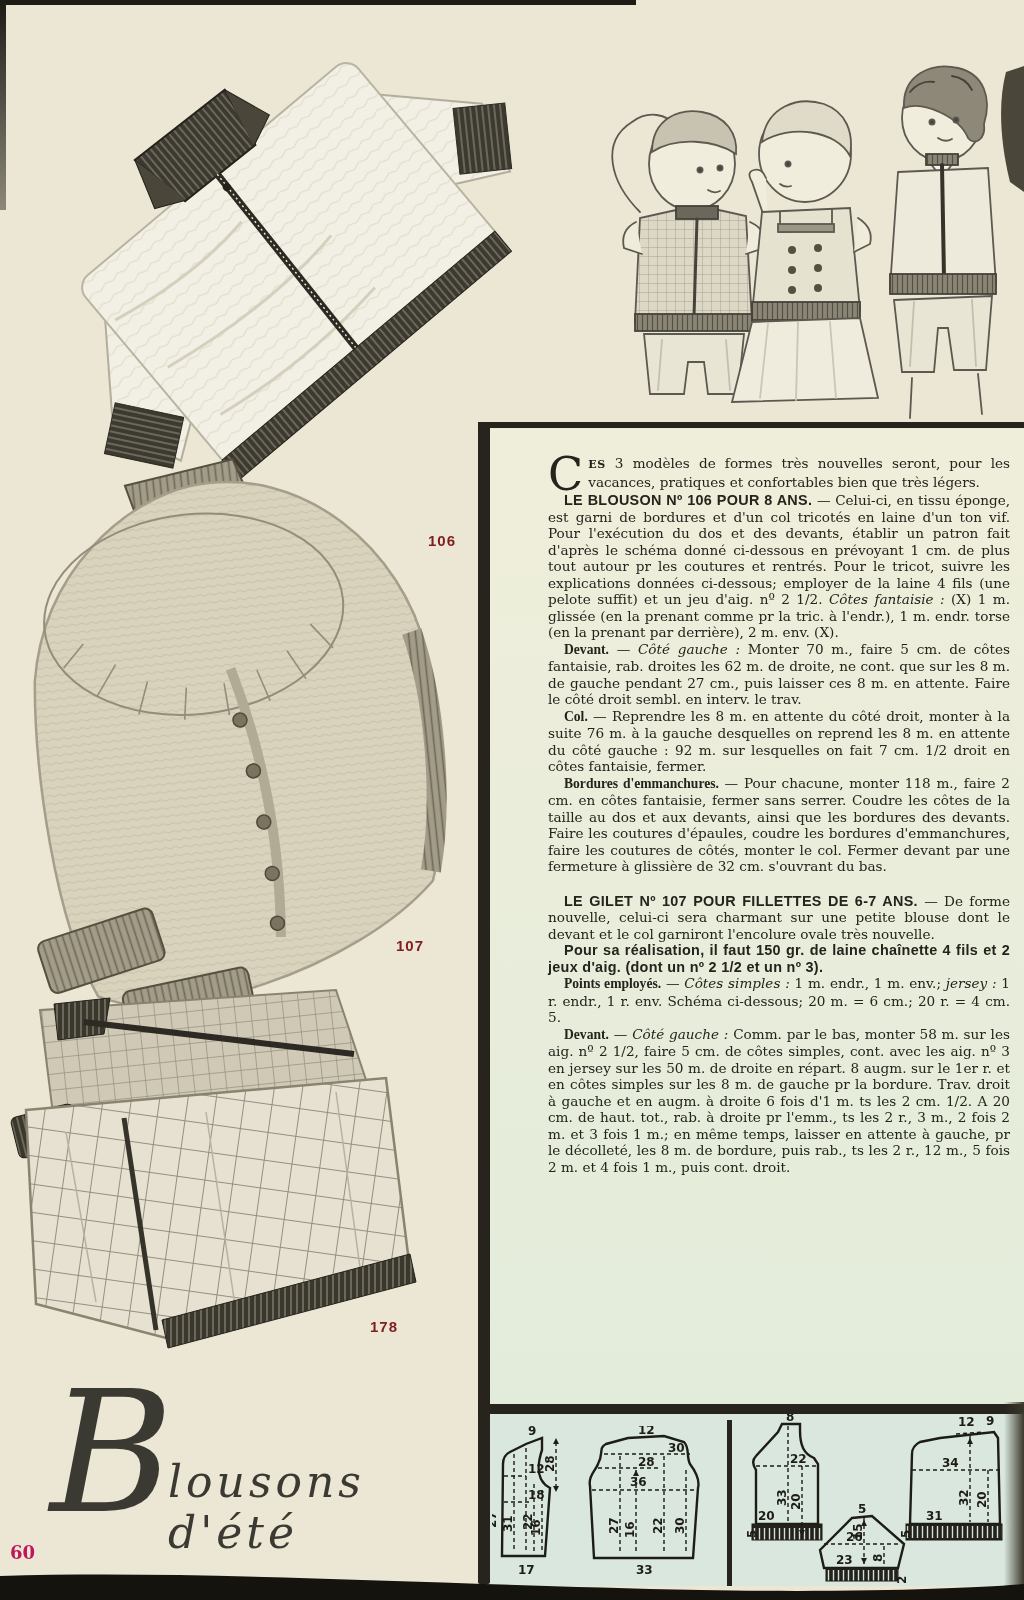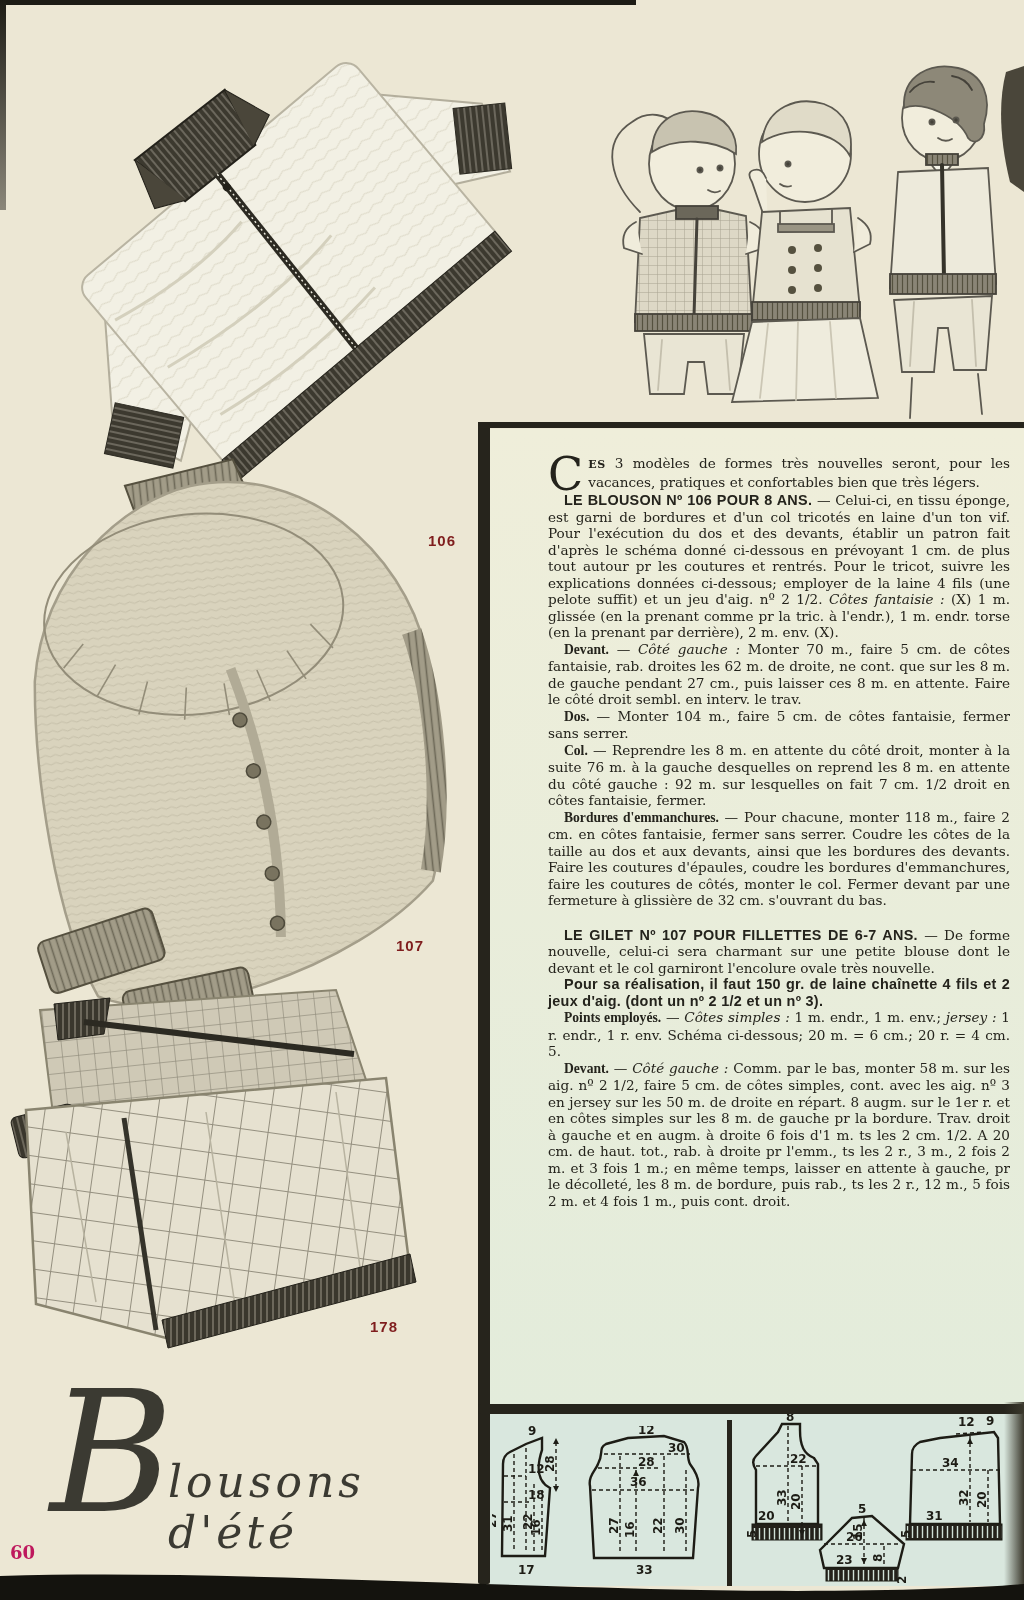--- a/index.html
+++ b/index.html
@@ -241,21 +241,20 @@
   </svg>
 
   <div class="panel-bg"></div>
   <div class="rule-top"></div>
   <div class="bar-vert"></div>
 
   <div class="article">
       <p class="par par-intro"><span class="seg seg-dropcap">C</span><span class="seg seg-caps">ES</span><span class="seg seg-n"> 3 modèles de formes très nouvelles seront, pour les vacances, pratiques et confortables bien que très légers.</span></p>
       <p class="par par-body"><span class="seg seg-hb">LE BLOUSON Nº 106 POUR 8 ANS. </span><span class="seg seg-n">— Celui-ci, en tissu éponge, est garni de bordures et d'un col tricotés en laine d'un ton vif. Pour l'exécution du dos et des devants, établir un patron fait d'après le schéma donné ci-dessous en prévoyant 1 cm. de plus tout autour pr les coutures et rentrés. Pour le tricot, suivre les explications données ci-dessous; employer de la laine 4 fils (une pelote suffit) et un jeu d'aig. nº 2 1/2. </span><span class="seg seg-i">Côtes fantaisie : </span><span class="seg seg-n">(X) 1 m. glissée (en la prenant comme pr la tric. à l'endr.), 1 m. endr. torse (en la prenant par derrière), 2 m. env. (X).</span></p>
       <p class="par par-body"><span class="seg seg-b">Devant.</span><span class="seg seg-n"> — </span><span class="seg seg-i">Côté gauche : </span><span class="seg seg-n">Monter 70 m., faire 5 cm. de côtes fantaisie, rab. droites les 62 m. de droite, ne cont. que sur les 8 m. de gauche pendant 27 cm., puis laisser ces 8 m. en attente. Faire le côté droit sembl. en interv. le trav.</span></p>
-      <p class="par par-body"><span class="seg seg-b">Dos.</span><span class="seg seg-n"> — Monter 104 m., faire 5 cm. de côtes fantaisie, fermer sans serrer.</span></p>
       <p class="par par-body"><span class="seg seg-b">Col.</span><span class="seg seg-n"> — Reprendre les 8 m. en attente du côté droit, monter à la suite 76 m. à la gauche desquelles on reprend les 8 m. en attente du côté gauche : 92 m. sur lesquelles on fait 7 cm. 1/2 droit en côtes fantaisie, fermer.</span></p>
       <p class="par par-body"><span class="seg seg-b">Bordures d'emmanchures.</span><span class="seg seg-n"> — Pour chacune, monter 118 m., faire 2 cm. en côtes fantaisie, fermer sans serrer. Coudre les côtes de la taille au dos et aux devants, ainsi que les bordures des devants. Faire les coutures d'épaules, coudre les bordures d'emmanchures, faire les coutures de côtés, monter le col. Fermer devant par une fermeture à glissière de 32 cm. s'ouvrant du bas.</span></p>
       <p class="par par-body par-gap"><span class="seg seg-hb">LE GILET Nº 107 POUR FILLETTES DE 6-7 ANS. </span><span class="seg seg-n">— De forme nouvelle, celui-ci sera charmant sur une petite blouse dont le devant et le col garniront l'encolure ovale très nouvelle.</span></p>
       <p class="par par-body"><span class="seg seg-hb">Pour sa réalisation, il faut 150 gr. de laine chaînette 4 fils et 2 jeux d'aig. (dont un nº 2 1/2 et un nº 3).</span></p>
       <p class="par par-body"><span class="seg seg-b">Points employés.</span><span class="seg seg-n"> — </span><span class="seg seg-i">Côtes simples : </span><span class="seg seg-n">1 m. endr., 1 m. env.; </span><span class="seg seg-i">jersey : </span><span class="seg seg-n">1 r. endr., 1 r. env. Schéma ci-dessous; 20 m. = 6 cm.; 20 r. = 4 cm. 5.</span></p>
       <p class="par par-body"><span class="seg seg-b">Devant.</span><span class="seg seg-n"> — </span><span class="seg seg-i">Côté gauche : </span><span class="seg seg-n">Comm. par le bas, monter 58 m. sur les aig. nº 2 1/2, faire 5 cm. de côtes simples, cont. avec les aig. nº 3 en jersey sur les 50 m. de droite en répart. 8 augm. sur le 1er r. et en côtes simples sur les 8 m. de gauche pr la bordure. Trav. droit à gauche et en augm. à droite 6 fois d'1 m. ts les 2 cm. 1/2. A 20 cm. de haut. tot., rab. à droite pr l'emm., ts les 2 r., 3 m., 2 fois 2 m. et 3 fois 1 m.; en même temps, laisser en attente à gauche, pr le décolleté, les 8 m. de bordure, puis rab., ts les 2 r., 12 m., 5 fois 2 m. et 4 fois 1 m., puis cont. droit.</span></p>
     </div>
 
   <div class="diagram-bg"></div>
   <div class="rule-mid"></div>

